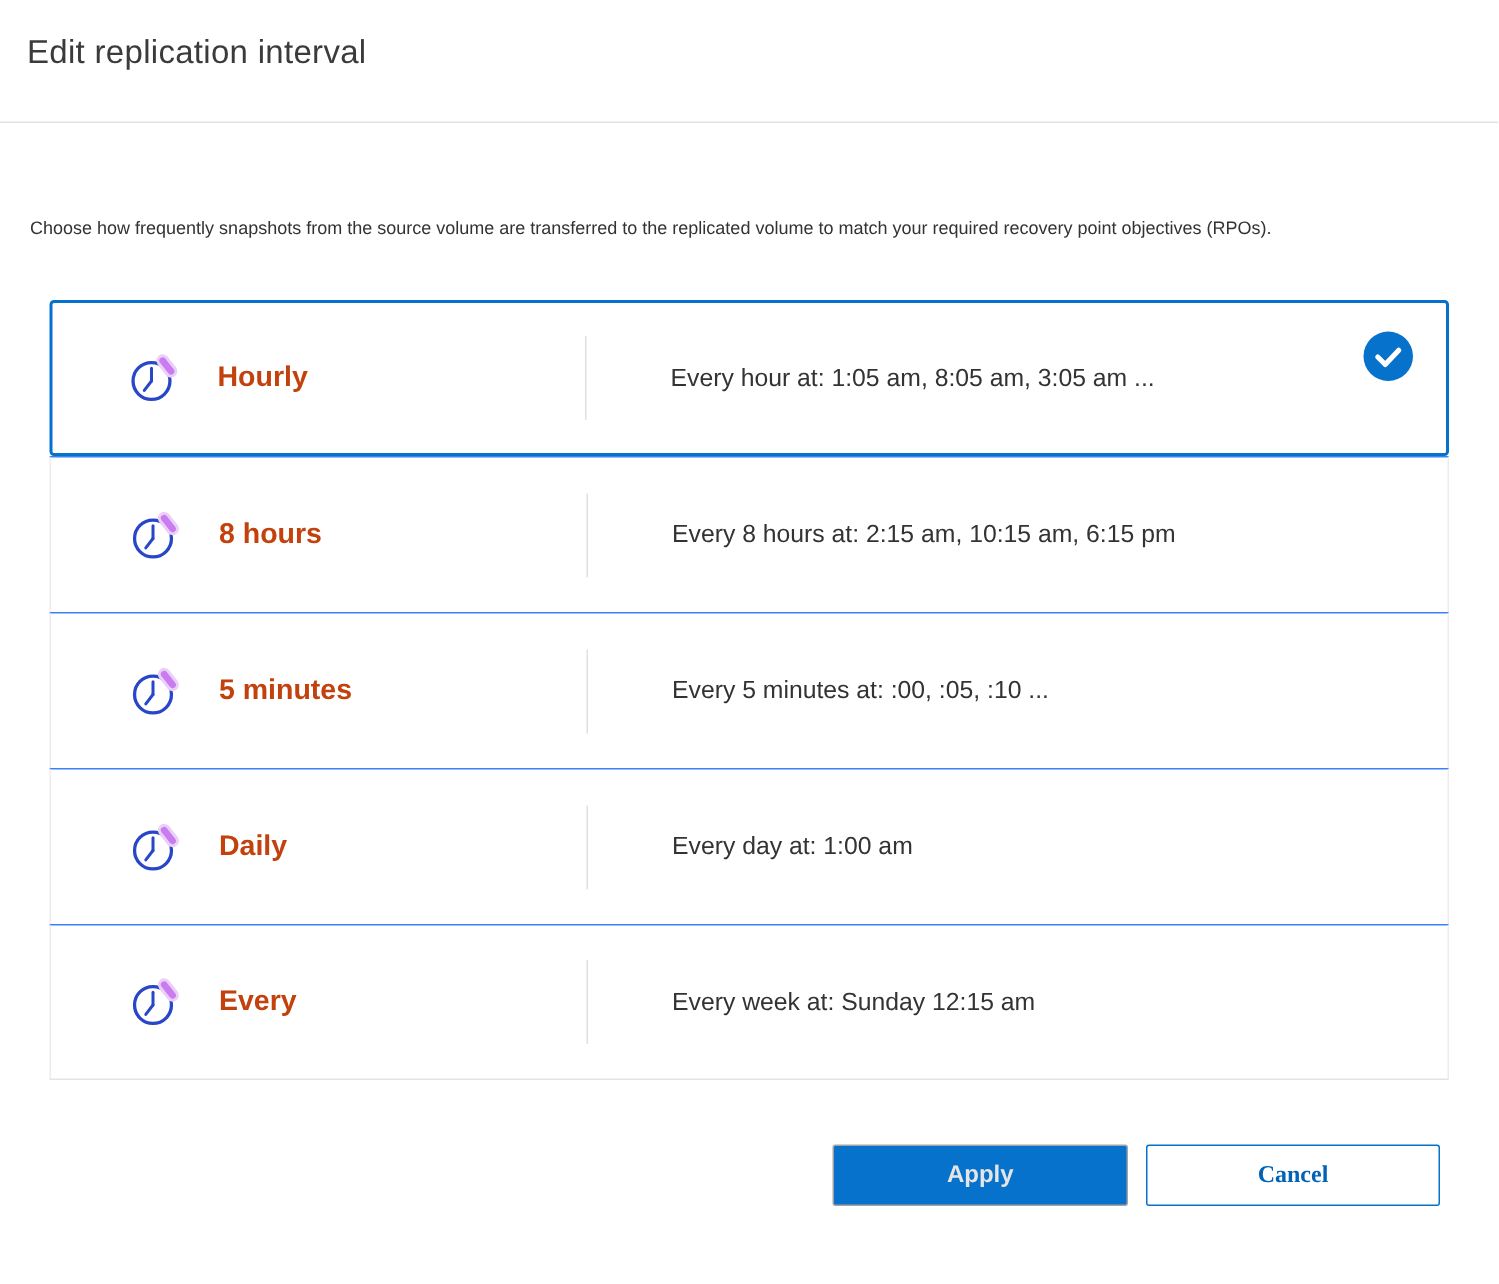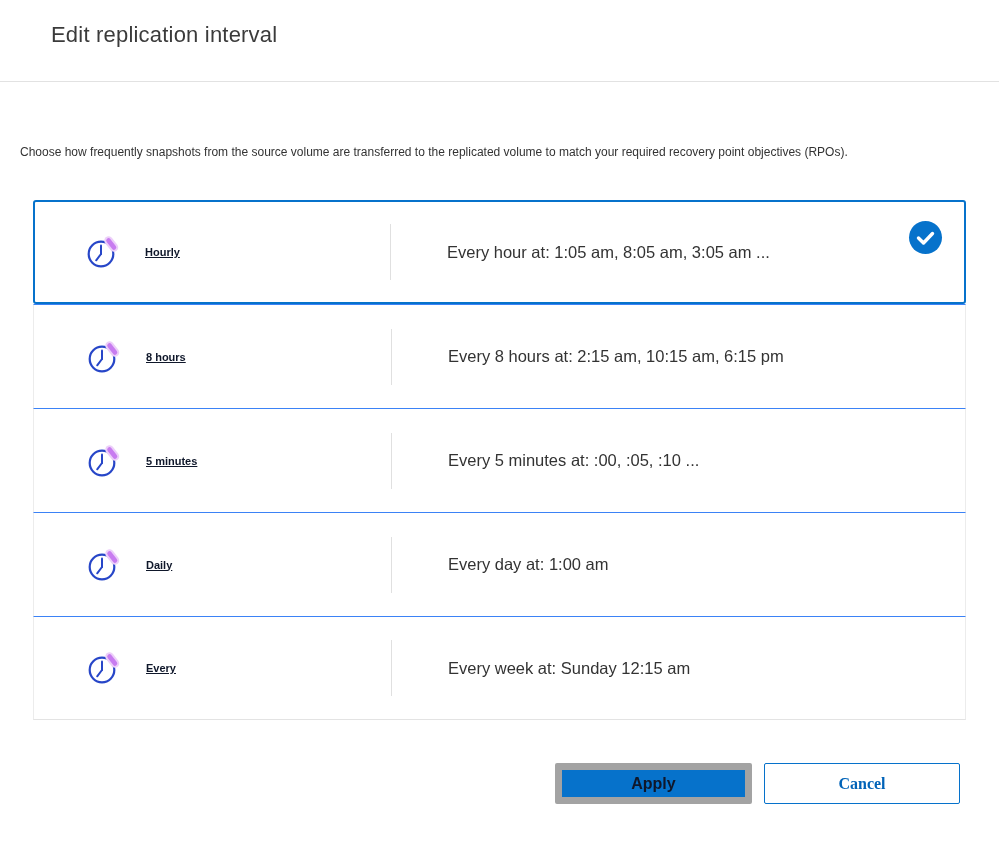--- a/index.html
+++ b/index.html
@@ -1,49 +1,49 @@
 <!DOCTYPE html>
 <html><head>
 <meta charset="utf-8">
 <style>
   * { margin:0; padding:0; box-sizing:border-box; }
   html,body { width:999px; height:856px; background:#ffffff;
     font-family:"Liberation Sans", sans-serif; color:#333; overflow:hidden; }
 
   
-  .dlg-header { height:82px; padding:22px 35px 0 51px; border-bottom:1px solid #e2e2e2; }
+  .dlg-header { height:82px; padding:22px 35px 0 18px; border-bottom:1px solid #e2e2e2; }
   .dlg-title { font-size:22px; font-weight:400; color:#3b3b3b; letter-spacing:.2px; }
 
   
   .intro { margin:55px 35px 0 20px; max-width:932px; font-size:12px;
     line-height:31px; color:#333; }
 
   
   .options-list { margin:32px 33px 0 33px; width:933px; }
   .option-row { position:relative; height:104px; display:flex; align-items:center;
     background:#ffffff; border-left:1px solid #ececec; border-right:1px solid #ececec;
     cursor:pointer; }
   .option-row + .option-row { border-top:1px solid #3b82f6; }
   .option-row:last-child { border-bottom:1px solid #e3e3e3; }
   .option-row.selected { border:2px solid #0672cb; border-radius:3px; }
 
   .opt-icon { width:36px; height:36px; margin-left:51px; flex:0 0 36px; }
   .option-row.selected .opt-icon { margin-left:49px; }
-  .opt-label { margin-left:25px; width:245px; font-size:11px; font-weight:700; color:#0f172a;text-decoration:underline; }
+  .opt-label { margin-left:25px; width:245px; font-size:19px; font-weight:700; color:#c2410c; }
   .col-divider { width:1px; height:56px; background:#e0e0e0; flex:0 0 1px; }
   .opt-desc { margin-left:56px; font-size:16.5px; color:#333; }
 
   .check-badge { position:absolute; top:19px; right:22px; width:33px; height:33px;
     border-radius:50%; background:#0672cb; display:flex; align-items:center; justify-content:center; }
 
   
   .actions { display:flex; justify-content:flex-end; gap:12px; margin:43px 39px 0 0; }
   .btn { height:41px; font-size:16px; font-weight:700; border-radius:2px;
     font-family:"Liberation Sans", sans-serif; cursor:pointer; }
-  .btn-primary { width:197px; background:#0672cb; color:#0f172a; border:7px solid #a3a3a3; }
+  .btn-primary { width:197px; background:#0672cb; color:#e5e5e5; border:1px solid #a3a3a3; }
   .btn-secondary { width:196px; background:#ffffff; color:#0063b8; border:1px solid #0672cb;font-family:Liberation Serif, serif; }
 </style>
 </head>
 <body>
 
 <div class="dlg-header">
   <div class="dlg-title">Edit replication interval</div>
 </div>
 
 <p class="intro">Choose how frequently snapshots from the source volume are transferred to the replicated volume to match your required recovery point objectives (RPOs).</p>

